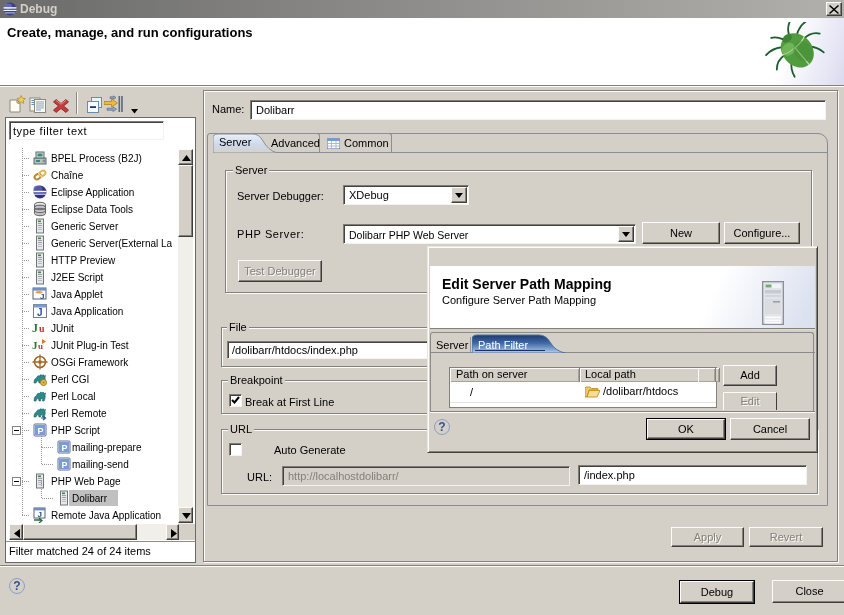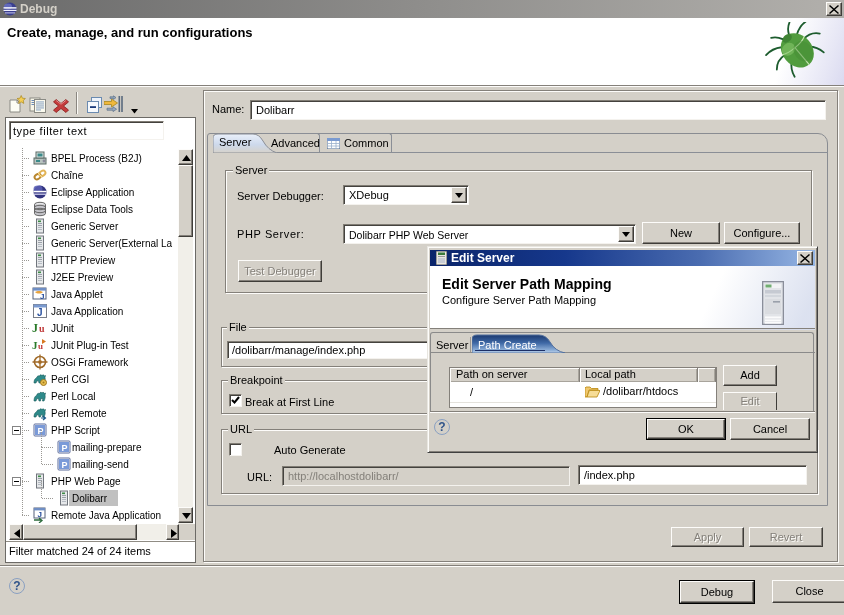--- a/index.html
+++ b/index.html
@@ -190,21 +190,21 @@
         <div class="trow" style="top:125px">
           <div class="doth" style="left:16px;top:8px;width:8px"></div>
           <div class="ticon" style="left:26px"><svg width="16" height="16" viewBox="0 0 16 16">
               <rect x="4.5" y="1" width="7" height="14" fill="#e6e8ea" stroke="#70757c"></rect>
               <rect x="6" y="2.5" width="3" height="1.6" fill="#3d8a46"></rect>
               <rect x="6" y="5" width="4" height="1" fill="#9aa0a8"></rect>
               <rect x="6" y="7" width="4" height="1" fill="#9aa0a8"></rect>
               <rect x="6" y="9" width="4" height="1" fill="#b4bac2"></rect>
               <rect x="6" y="11" width="4" height="1" fill="#b4bac2"></rect>
             </svg></div>
-          <div class="lbl" style="left:45px">J2EE Preview</div>
+          <div class="lbl" style="left:45px">J2EE Script</div>
         </div>
         <div class="trow" style="top:142px">
           <div class="doth" style="left:16px;top:8px;width:8px"></div>
           <div class="ticon" style="left:26px"><svg width="16" height="16" viewBox="0 0 16 16">
               <rect x="1" y="2" width="13" height="11" fill="#fff" stroke="#55617a"></rect>
               <rect x="1" y="2" width="13" height="2.6" fill="#6f8ec4"></rect>
               <path d="M3 6 C5 4.5 9 4.5 11 6 C9 8 5 8 3 6 Z" fill="#e8a33d"></path>
               <text x="8" y="12.5" font-family="Liberation Sans" font-size="8" font-weight="bold" fill="#234a9a">J</text>
             </svg></div>
           <div class="lbl" style="left:45px">Java Applet</div>
@@ -423,21 +423,21 @@
       </div>
   </div>
   <div class="ab btn" style="left:642px;top:222px;width:78px;height:22px;line-height:20px;">New</div>
   <div class="ab btn" style="left:724px;top:222px;width:76px;height:22px;line-height:20px;">Configure...</div>
   <div class="ab btn disab" style="left:238px;top:260px;width:84px;height:22px;line-height:20px;">Test Debugger</div>
 
   <div class="ab group" style="left:221px;top:327px;width:595px;height:40px;">
     <span class="glabel" style="left:5px;">File</span>
   </div>
   <div class="ab sunken" style="left:227px;top:341px;width:583px;height:18px;">
-      <span style="position:absolute;left:4px;top:2px;">/dolibarr/manage/index.php</span>
+      <span style="position:absolute;left:4px;top:2px;">/dolibarr/htdocs/index.php</span>
     </div>
 
   <div class="ab group" style="left:221px;top:380px;width:595px;height:34px;">
     <span class="glabel" style="left:6px;">Breakpoint</span>
   </div>
   <div class="check" style="left:229px;top:394px;">
       <svg style="position:absolute;left:1px;top:1px" width="9" height="9" viewBox="0 0 9 9">
         <path d="M1 4 L3.5 6.5 L8 1" stroke="#000" stroke-width="2" fill="none"></path>
       </svg>
     </div>
@@ -461,34 +461,20 @@
 
   <div class="ab" style="left:0;top:565px;width:844px;height:1px;background:#84807a;"></div>
   <div class="ab" style="left:0;top:566px;width:844px;height:1px;background:#fdfcfa;"></div>
   <div class="help" style="left:9px;top:578px;">?</div>
   <div class="deftbtn" style="left:679px;top:580px;width:76px;height:24px;">
       <div class="inner" style="line-height:20px;">Debug</div>
     </div>
   <div class="ab btn" style="left:772px;top:580px;width:75px;height:23px;line-height:21px;">Close</div>
 
   <div class="ab" id="edlg">
-    <div class="ab" id="edtitle">
-      <svg class="ab" style="left:6px;top:1px" width="11" height="14" viewBox="0 0 11 14">
-          <rect x="0" y="0" width="11" height="14" fill="#e8e6e0" stroke="#555"></rect>
-          <rect x="2" y="1.5" width="7" height="2.5" fill="#3a7a3a"></rect>
-          <rect x="2" y="5" width="7" height="1" fill="#999"></rect>
-          <rect x="2" y="7" width="7" height="5" fill="#c8ccd4"></rect>
-        </svg>
-      <span class="txt">Edit Server</span>
-      <div class="ab xbtn" style="left:367px;top:1px;width:16px;height:14px;">
-        <svg width="10" height="9" viewBox="0 0 10 9">
-            <path d="M1 0 L5 3.5 L9 0 L10 1 L6 4.5 L10 8 L9 9 L5 5.5 L1 9 L0 8 L4 4.5 L0 1 Z" fill="#000"></path>
-          </svg>
-      </div>
-    </div>
     <div class="ab" id="edhead">
       <div id="edheadgrad"></div>
       <div class="ab" style="left:12px;top:10px;font-size:14px;font-weight:bold;">Edit Server Path Mapping</div>
       <div class="ab" style="left:12px;top:28px;">Configure Server Path Mapping</div>
       <svg class="ab" style="left:332px;top:15px" width="22" height="44" viewBox="0 0 22 44">
         <rect x="0.5" y="0.5" width="21" height="43" fill="#e2e4e8" stroke="#8a8e9a" stroke-width="1.6"></rect>
         <rect x="3" y="3" width="16" height="4" fill="#f2f3f5"></rect>
         <rect x="3.5" y="3.5" width="6" height="3" fill="#71ad71"></rect>
         <rect x="3" y="9" width="16" height="3.5" fill="#c6cad2"></rect>
         <rect x="3" y="14" width="16" height="2" fill="#d2d6dc"></rect>
@@ -510,29 +496,29 @@
         <defs>
             <linearGradient id="ctg" x1="0" y1="0" x2="0" y2="1">
           <stop offset="0" stop-color="#1c3a70"></stop>
               <stop offset=".45" stop-color="#3f69a6"></stop>
               <stop offset=".85" stop-color="#8fb0d8"></stop>
               <stop offset="1" stop-color="#c0d4ec"></stop>
         </linearGradient>
           </defs>
         <path d="M0 19 L0 5 Q0 1 5 1 L67 1 Q74 1 78 8 Q83 17 93 19 Z" fill="url(#ctg)" stroke="#53709e" stroke-width="1"></path>
       </svg>
-      <span class="ab" style="left:48px;top:5px;color:#fff;">Path Create</span>
+      <span class="ab" style="left:48px;top:5px;color:#fff;">Path Filter</span>
       <div class="ab" style="left:45px;top:16px;width:70px;height:1px;background:#1c2f66;"></div>
     </div>
 
     <div class="ab" style="left:21px;top:120px;width:268px;height:41px;border:1px solid #84807a;background:#fff;">
       <div class="thead" style="left:0;top:0;width:130px;height:14px;">
           <span style="position:absolute;left:6px;top:0px;">Path on server</span>
         </div>
-      <div class="thead" style="left:130px;top:0;width:118px;height:14px;">
+      <div class="thead" style="left:130px;top:0;width:140px;height:14px;">
           <span style="position:absolute;left:5px;top:0px;">Local path</span>
         </div>
       <div class="thead" style="left:248px;top:0;width:18px;height:14px;"></div>
       <div class="ab" style="left:20px;top:18px;">/</div>
       <svg class="ab" style="left:135px;top:18px" width="15" height="12" viewBox="0 0 15 12">
         <path d="M0 11 L0 2 L1 1 L5 1 L6.5 2.5 L13 2.5 L13 4 L4 4 L2 11 Z" fill="#f0c870" stroke="#b8860b" stroke-width=".8"></path>
         <path d="M2 11 L4.3 4.5 L15 4.5 L12 11 Z" fill="#f6dc96" stroke="#b8860b" stroke-width=".8"></path>
       </svg>
       <div class="ab" style="left:153px;top:17px;">/dolibarr/htdocs</div>
       <div class="ab" style="left:0px;top:34px;width:266px;height:1px;background:#e4e2dc;"></div>

